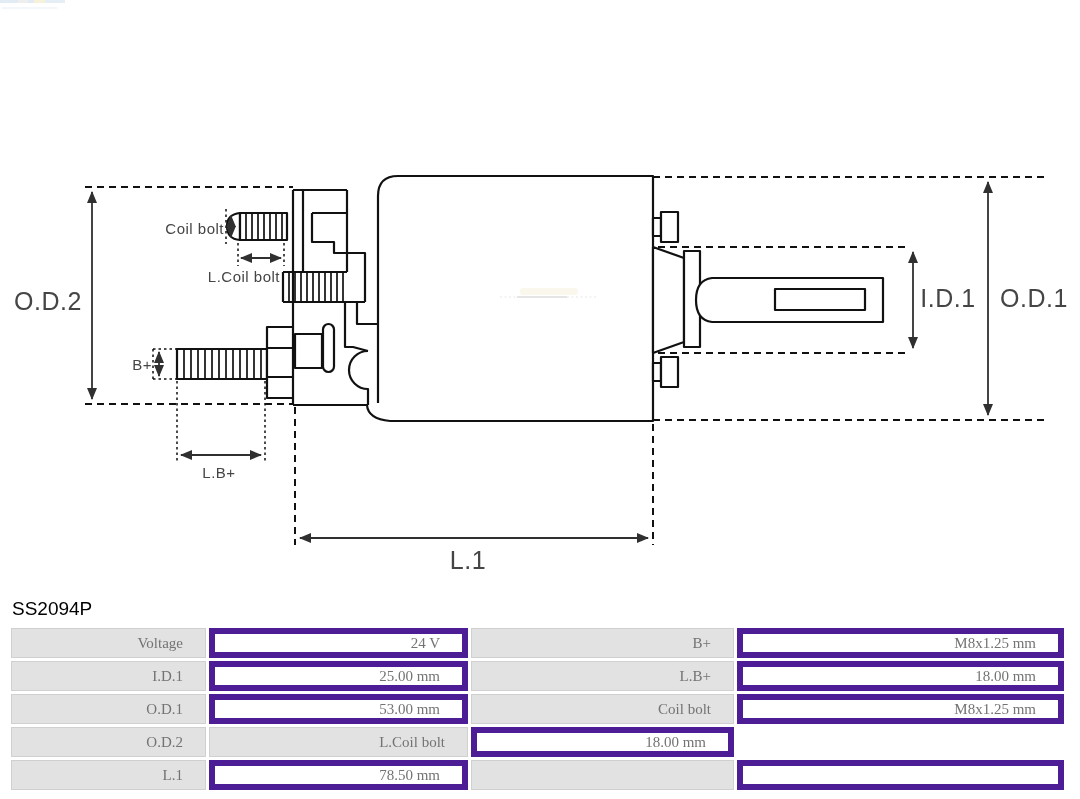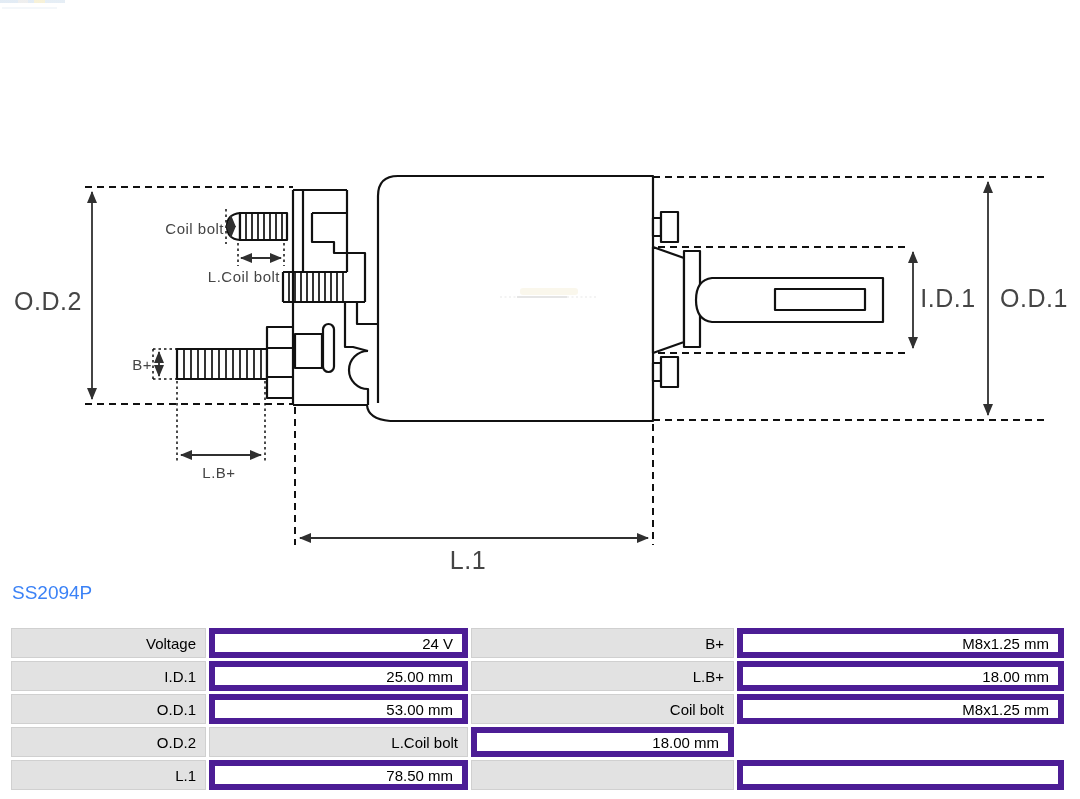--- a/index.html
+++ b/index.html
@@ -21,31 +21,31 @@
   .hatch{ fill:none; stroke:#111111; stroke-width:1.7; }
   .dash { fill:none; stroke:#111111; stroke-width:2; stroke-dasharray:7 5; }
   .dot  { fill:none; stroke:#111111; stroke-width:1.5; stroke-dasharray:2.5 3; }
   .dim  { fill:none; stroke:#303030; stroke-width:1.8; }
   .dlab { fill:#454545; letter-spacing:.5px; }
   .wm-line { stroke:#c6c6c6; stroke-width:1.4; opacity:.6; }
   .wm-dot  { stroke:#d2d2d2; stroke-width:1.2; stroke-dasharray:2 2.5; opacity:.55; }
   .wm-glow { fill:#f6f0da; opacity:.5; }
 
   .product-code {
-    position:absolute; left:12px; top:582px;
-    font-size:19px; line-height:22px; color:#3b82f6;
+    position:absolute; left:12px; top:598px;
+    font-size:19px; line-height:22px; color:#000000;
   }
   .spec-table {
     position:absolute; left:11px; top:628px; width:1053px;
     display:flex; flex-direction:column; gap:3px;
   }
   .spec-row { display:grid; grid-template-columns:195px 259px 263px 1fr; gap:3px; height:30px; }
   .cell {
     display:flex; align-items:center; justify-content:flex-end;
-    padding-right:9px; font-size:15px; color:#000000; box-sizing:border-box;
+    padding-right:22px; font-size:15px; color:#737373; box-sizing:border-box;font-family:Liberation Serif, serif;
   }
   .lbl { background:#e2e2e2; border:1px solid #d0d0d0; }
   .val { background:#ffffff; border:6px solid #4c1d95; }
 </style>
 </head>
 <body>
 
 <div class="canvas">
 
   <div class="artifact1"></div>

